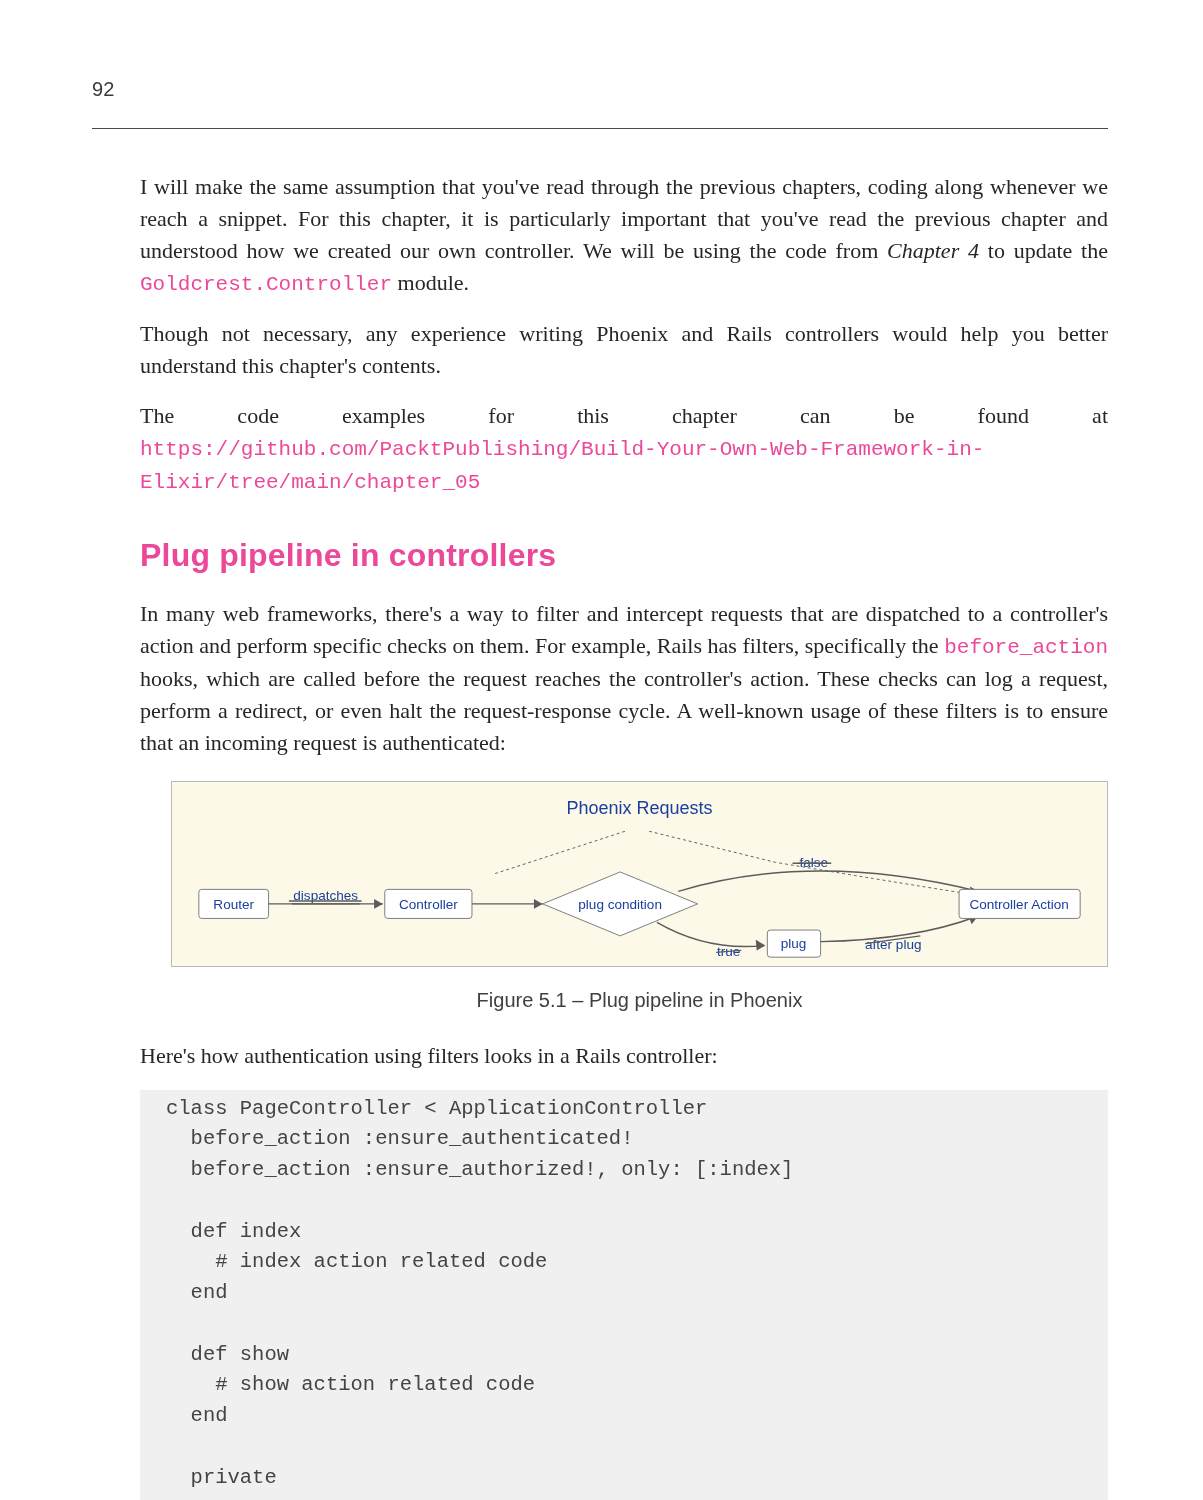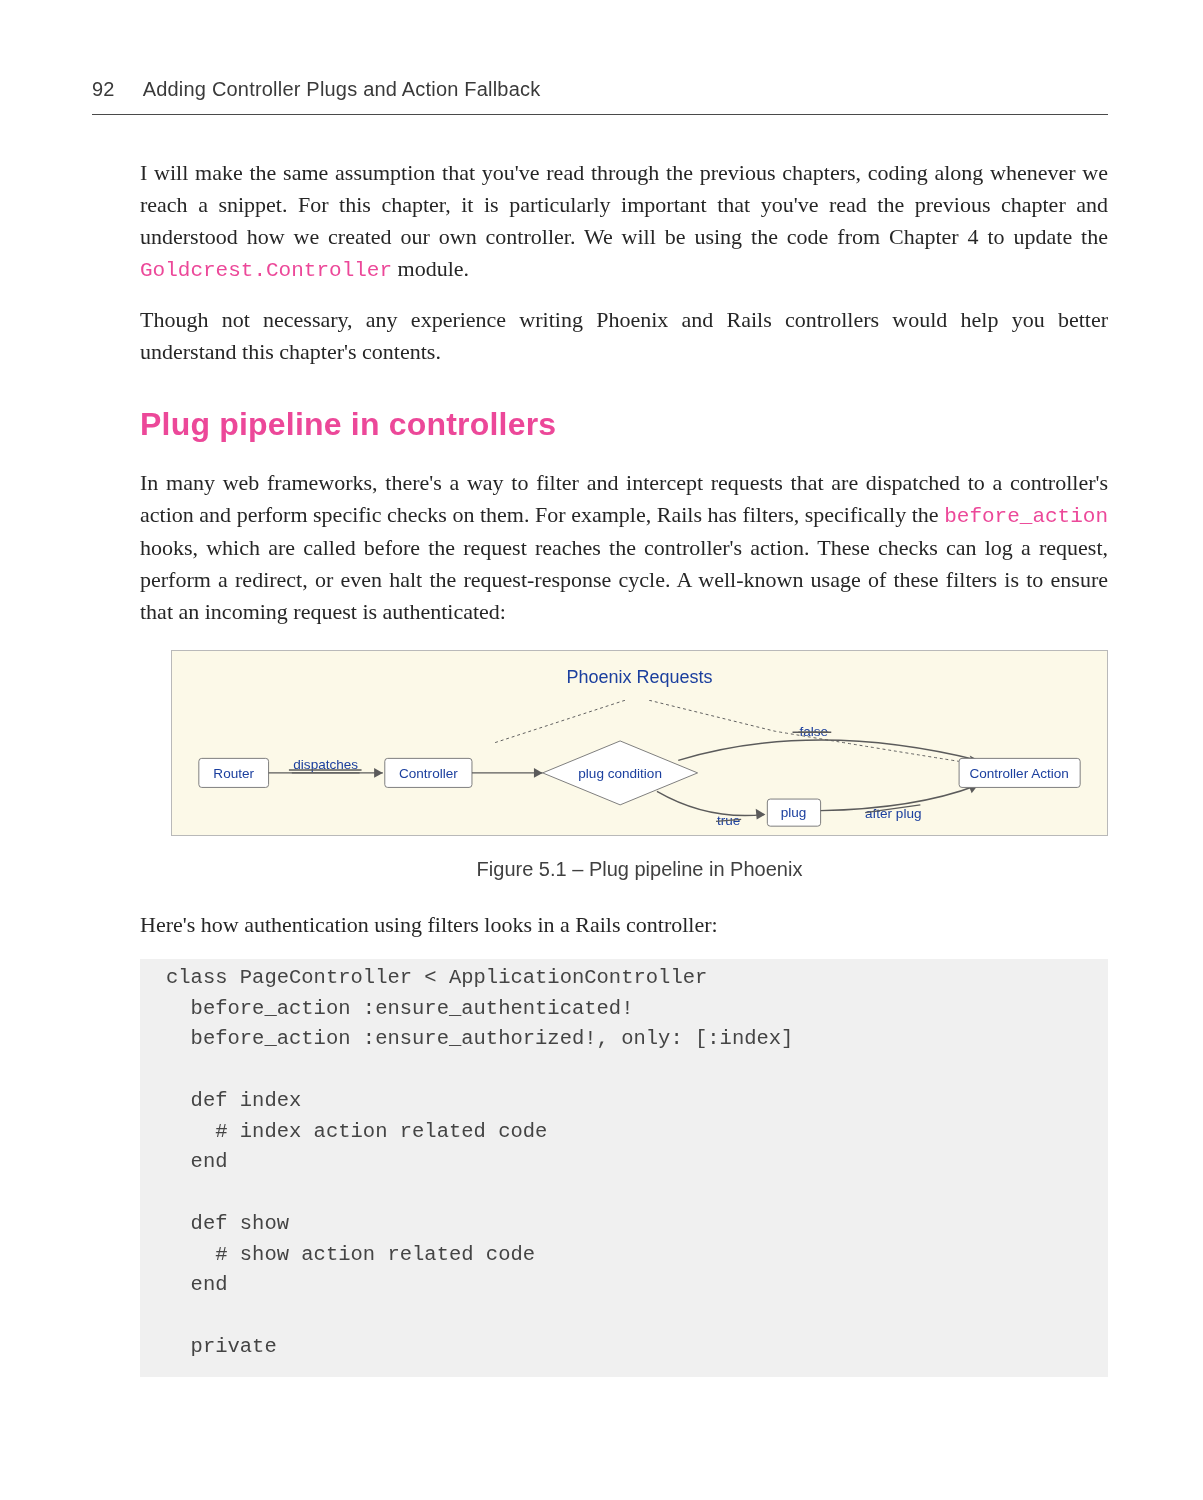--- a/index.html
+++ b/index.html
@@ -12,21 +12,21 @@
       position: relative;
     }
     .page {
       padding: 78px 95px 50px 95px;
     }
     .running-head {
       display: flex;
       align-items: center;
       gap: 28px;
       border-bottom: 1.5px solid #4a4a4a;
-      padding-bottom: 13px;
+      padding-bottom: 27px;
       margin-bottom: 42px;
       margin-left: -3px;
     }
     .page-number {
       font-size: 20px;
       color: #3a3a3a;
       font-family: "Myriad Pro", "Helvetica Neue", Arial, sans-serif;
       letter-spacing: 0.2px;
     }
     .running-title {
@@ -43,21 +43,21 @@
       line-height: 1.45;
       margin-bottom: 18px;
       text-align: justify;
       color: #262626;
     }
     p.flow .mono {
       font-family: "Courier New", Courier, monospace;
       font-size: 21px;
       color: #ec4899;
     }
-    p.flow .ital { }
+    p.flow .ital { font-style: italic; }
     h2.section {
       font-family: "Myriad Pro", "Helvetica Neue", Arial, sans-serif;
       font-weight: 700;
       font-size: 32px;
       color: #ec4899;
       margin-top: 38px;
       margin-bottom: 24px;
       letter-spacing: 0.2px;
     }
 
@@ -109,31 +109,33 @@
     .edge-dashed { stroke: #5b5b5b; stroke-width: 1; stroke-dasharray: 3 3; fill: none; }
     .arrow { fill: #5b5b5b; }
   </style>
 </head>
 <body>
 
 <div class="page">
 
   <div class="running-head">
     <span class="page-number">92</span>
-    <span class="running-title">Adding Controller Plugs and Action Fallback</span>
   </div>
 
   <div class="body-text">
 
     <p class="flow">
       <span>I will make the same assumption that you've read through the previous chapters, coding along whenever we reach a snippet. For this chapter, it is particularly important that you've read the previous chapter and understood how we created our own controller. We will be using the code from </span><span class="ital">Chapter 4</span><span> to update the </span><span class="mono">Goldcrest.Controller</span><span> module.</span>
     </p>
 
     <p class="flow">Though not necessary, any experience writing Phoenix and Rails controllers would help you better understand this chapter's contents.</p>
 
+    <p class="flow">
+      <span>The code examples for this chapter can be found at </span><span class="mono">https://github.com/PacktPublishing/Build-Your-Own-Web-Framework-in-Elixir/tree/main/chapter_05</span>
+    </p>
 
     <h2 class="section">Plug pipeline in controllers</h2>
 
     <p class="flow">
       <span>In many web frameworks, there's a way to filter and intercept requests that are dispatched to a controller's action and perform specific checks on them. For example, Rails has filters, specifically the </span><span class="mono">before_action</span><span> hooks, which are called before the request reaches the controller's action. These checks can log a request, perform a redirect, or even halt the request-response cycle. A well-known usage of these filters is to ensure that an incoming request is authenticated:</span>
     </p>
 
     <div class="figure-wrap">
       <div class="figure">
         <div class="fig-title">Phoenix Requests</div>

